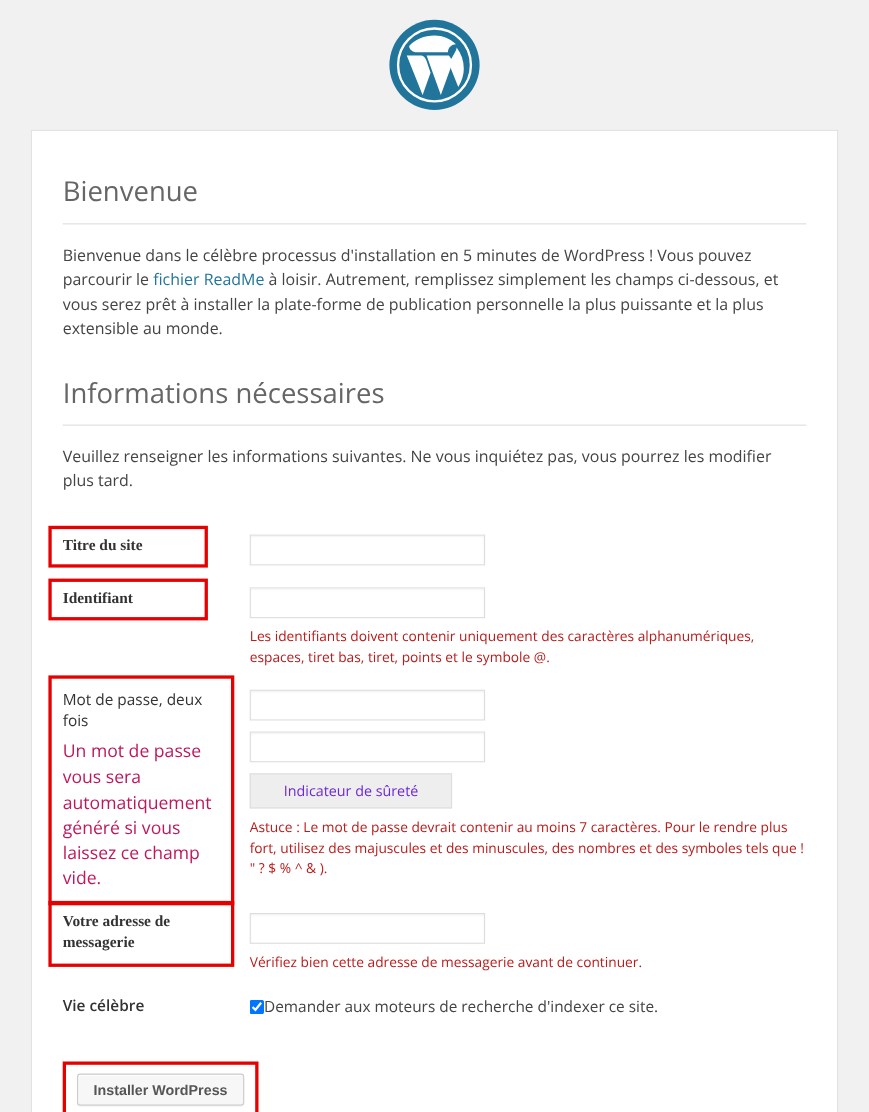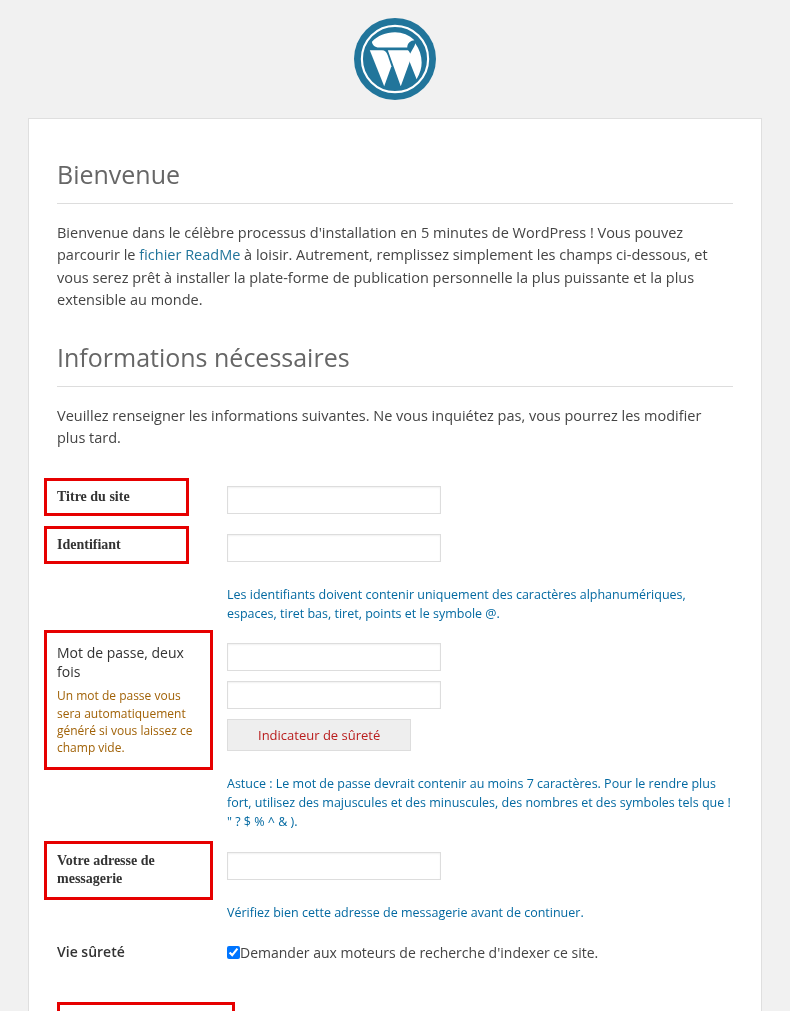--- a/index.html
+++ b/index.html
@@ -82,39 +82,39 @@
     }
     input[type=text], input[type=password] {
       width: 214px;
       height: 28px;
       border: 1px solid #ddd;
       padding: 2px 6px;
       font-size: 14px;
       box-shadow: inset 0 1px 2px rgba(0,0,0,.06);
     }
     .desc {
-      color: #0369a1;
+      color: #b91c1c;
       font-size: 12.5px;
       line-height: 1.5;
-      margin-top: 24px;
+      margin-top: 8px;
     }
     .pw-sub {
       font-weight: 400;
-      font-size: 12px;
-      color: #a16207;
+      font-size: 16px;
+      color: #be185d;
       line-height: 1.45;
       margin-top: 6px;
     }
     .indicator {
       display: inline-block;
       background: #eee;
       border: 1px solid #ddd;
       padding: 6px 30px;
       margin-top: 10px;
-      color: #b91c1c;
+      color: #6d28d9;
       font-size: 13px;
     }
     label.cb {
       font-size: 14px;
       color: #444;
       display: inline-flex;
       align-items: center;
       gap: 0;
     }
     .submit-wrap { margin-top: 28px; }
@@ -200,21 +200,21 @@
     <tr>
       <th>
         <span class="boxed" style="line-height:1.35;">Votre adresse de messagerie</span>
       </th>
       <td>
         <input type="text" style="">
         <p class="desc">Vérifiez bien cette adresse de messagerie avant de continuer.</p>
       </td>
     </tr>
     <tr>
-      <th>Vie sûreté</th>
+      <th>Vie célèbre</th>
       <td>
         <label class="cb">
           <input type="checkbox" checked="" style="">
           <span>Demander aux moteurs de recherche d'indexer ce site.</span>
         </label>
       </td>
     </tr>
   </tbody>
     </table>
 

